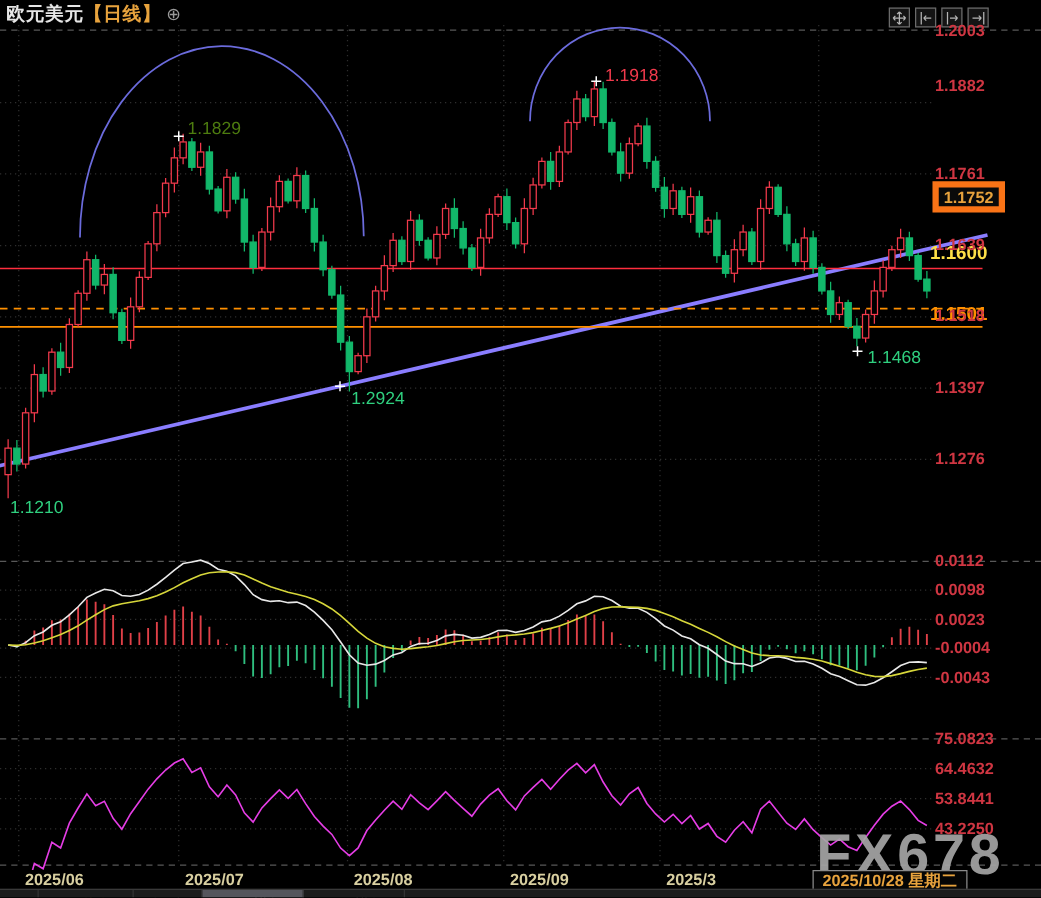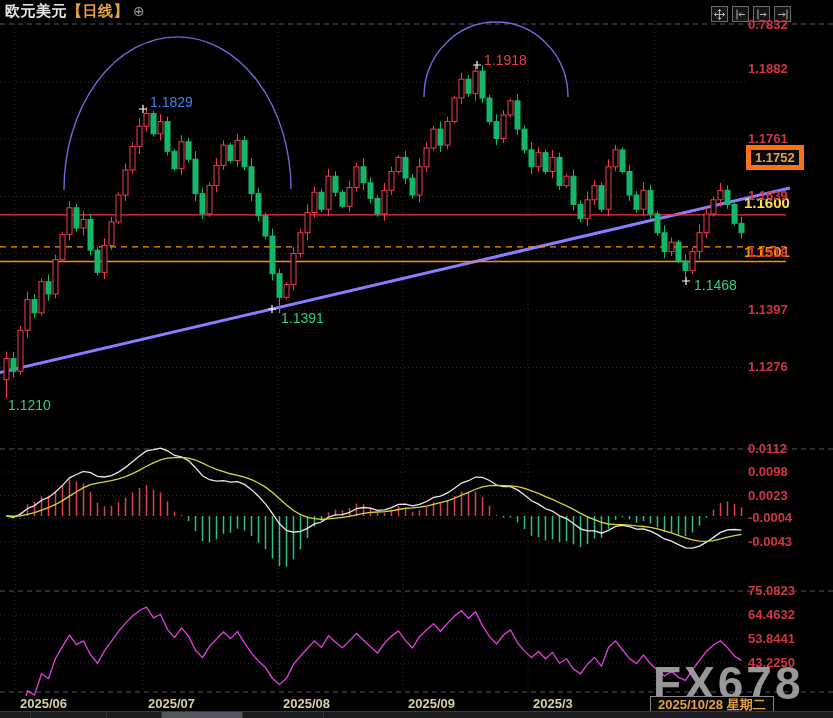--- a/index.html
+++ b/index.html
@@ -452,21 +452,21 @@
 
   <div id="tabbar">
     <div id="tab-fragment">≡</div>
   <div class="tab vip">VIP指标</div>
       <div class="tab ">标准</div>
       <div class="tab  active">保存模板</div>
       <div class="tab ">管理模板</div>
     </div>
 <div class="linelabel abs" style="left: 744px; top: 194px; color: #fde047;">1.1600</div>
     <div class="linelabel abs" style="left: 744px; top: 243.479px; color: rgb(255, 144, 0);">1.1501</div>
-    <div class="tick abs" style="top: 17px;">0.7832</div>
+    <div class="tick abs" style="top: 17px;">1.2003</div>
     <div class="tick abs" style="top: 61px;">1.1882</div>
     <div class="tick abs" style="top: 131px;">1.1761</div>
     <div class="tick abs" style="top: 188.471px;">1.1639</div>
     <div class="tick abs" style="top: 245.471px;">1.1518</div>
     <div class="tick abs" style="top: 302.471px;">1.1397</div>
     <div class="tick abs" style="top: 359.471px;">1.1276</div>
     <div class="tick abs" style="top: 440.513px;">0.0112</div>
     <div class="tick abs" style="top: 464.013px;">0.0098</div>
     <div class="tick abs" style="top: 487.513px;">0.0023</div>
     <div class="tick abs" style="top: 510.41px;">-0.0004</div>
@@ -474,18 +474,18 @@
     <div class="tick abs" style="top: 582.997px;">75.0823</div>
     <div class="tick abs" style="top: 606.998px;">64.4632</div>
     <div class="tick abs" style="top: 630.999px;">53.8441</div>
     <div class="tick abs" style="top: 655px;">43.2250</div>
     <div class="pricebox abs" style="top: 145px;">1.1752</div>
     <div class="datelabel abs" style="left: 20px;">2025/06</div>
     <div class="datelabel abs" style="left: 148px;">2025/07</div>
     <div class="datelabel abs" style="left: 283px;">2025/08</div>
     <div class="datelabel abs" style="left: 408px;">2025/09</div>
     <div class="datelabel abs" style="left: 533px;">2025/3</div>
-    <div class="anno abs" style="left: 150px; top: 94px; color: #3b82f6;">1.1829</div>
+    <div class="anno abs" style="left: 150px; top: 94px; color: #4d7c0f;">1.1829</div>
     <div class="anno abs" style="left: 484px; top: 52px; color: rgb(242, 58, 76);">1.1918</div>
-    <div class="anno abs" style="left: 281px; top: 310px; color: rgb(47, 208, 127);">1.1391</div>
+    <div class="anno abs" style="left: 281px; top: 310px; color: rgb(47, 208, 127);">1.2924</div>
     <div class="anno abs" style="left: 8px; top: 397px; color: rgb(47, 208, 127);">1.1210</div>
     <div class="anno abs" style="left: 694px; top: 277px; color: rgb(47, 208, 127);">1.1468</div>
   </div>
 
 </body></html>

